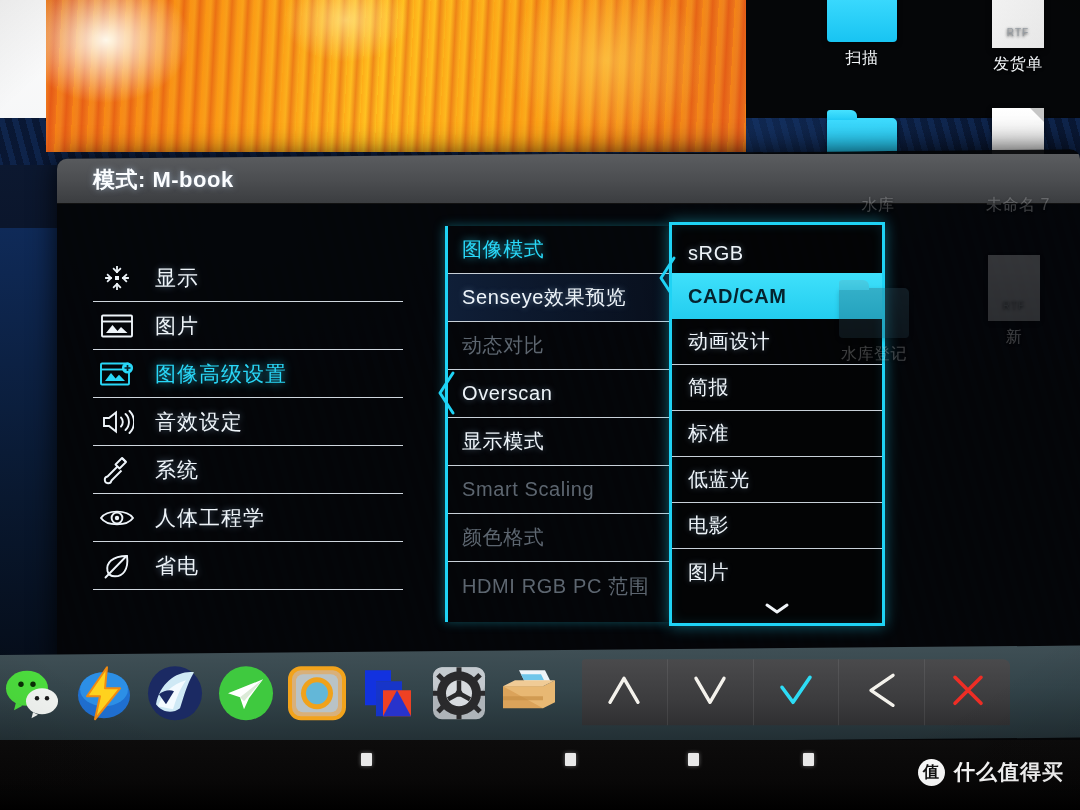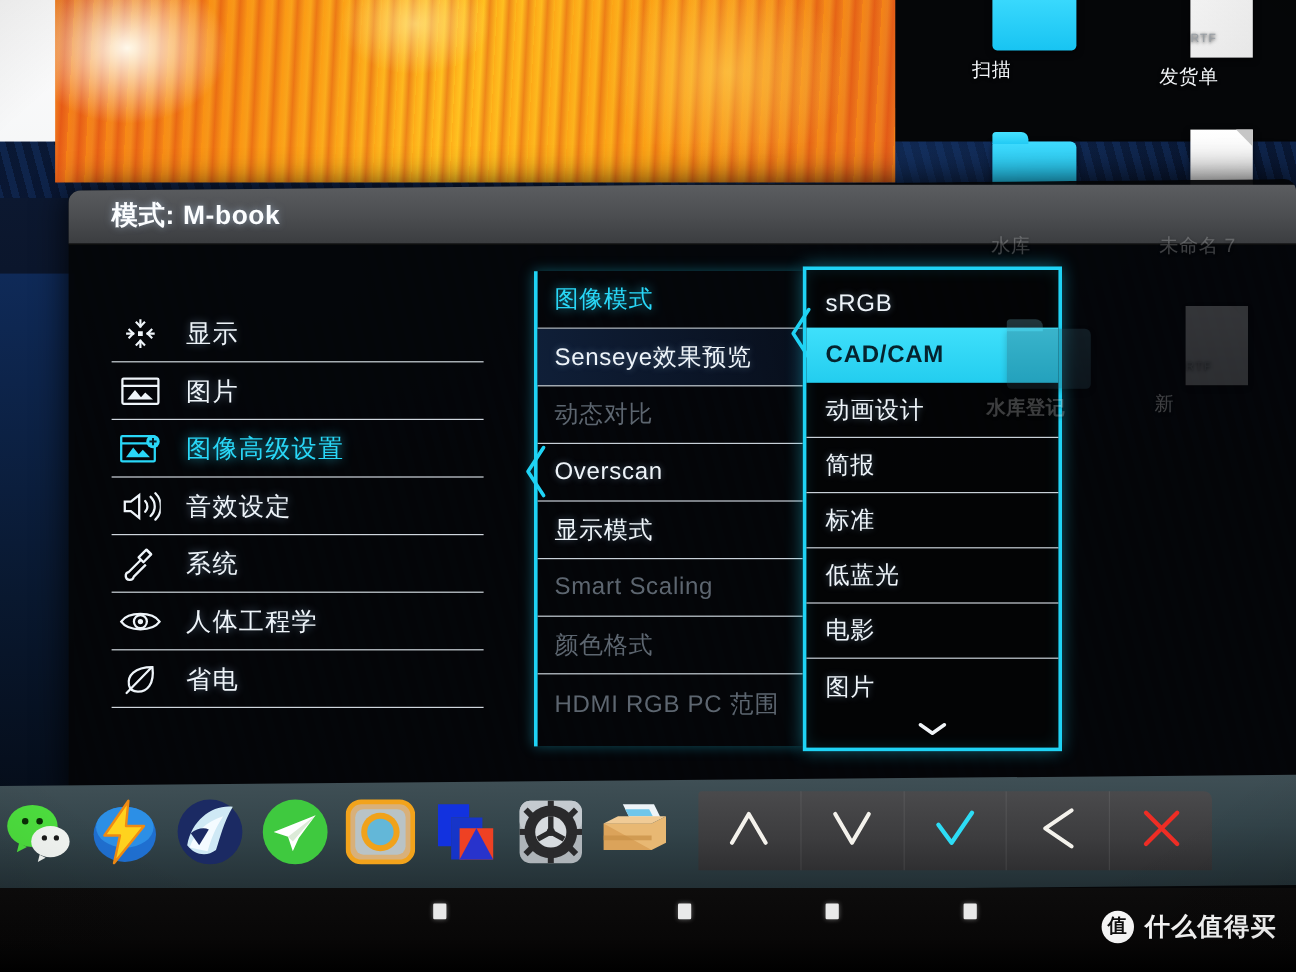--- a/index.html
+++ b/index.html
@@ -68,21 +68,21 @@
   }
   #wall-left-blue {
     position:absolute; left:0; top:228px; width:62px; height:450px;
     background: linear-gradient(180deg,#0f2a58 0%, #09182f 60%, #050c18 100%);
   }
 
   
   .desk-icon {
     position: absolute;
     width: 104px;
-    text-align: left;
+    text-align: center;
     color: #f2f5f8;
     font-size: 16px;
     letter-spacing: .5px;
     text-shadow: 0 1px 3px rgba(0,0,0,.9);
   }
   .desk-icon .glyph { display:block; margin: 0 auto 6px; }
   .folder-glyph {
     width: 70px; height: 50px; position: relative;
     background: linear-gradient(180deg,#3fdcff 0%, #18c4f2 100%);
     border-radius: 3px 5px 4px 4px;
@@ -316,21 +316,21 @@
       <span class="glyph doc-glyph"></span>
     </div>
   </div>
 
   <div class="desk-icon behind-osd" style="left:826px; top:195px; z-index:6;">
     <span>水库</span>
   </div>
   <div class="desk-icon behind-osd" style="left:966px; top:195px; z-index:6;">
     <span>未命名 7</span>
   </div>
-  <div class="desk-icon behind-osd" style="left:822px; top:274px; z-index:6;font-weight:bold;">
+  <div class="desk-icon behind-osd" style="left:822px; top:288px; z-index:6;">
     <span class="glyph folder-glyph"></span>
     <span>水库登记</span>
   </div>
   <div class="desk-icon behind-osd" style="left:962px; top:255px; z-index:6;">
     <span class="glyph doc-glyph">
       <span class="ext">RTF</span>
     </span>
     <span>新</span>
   </div>
 

